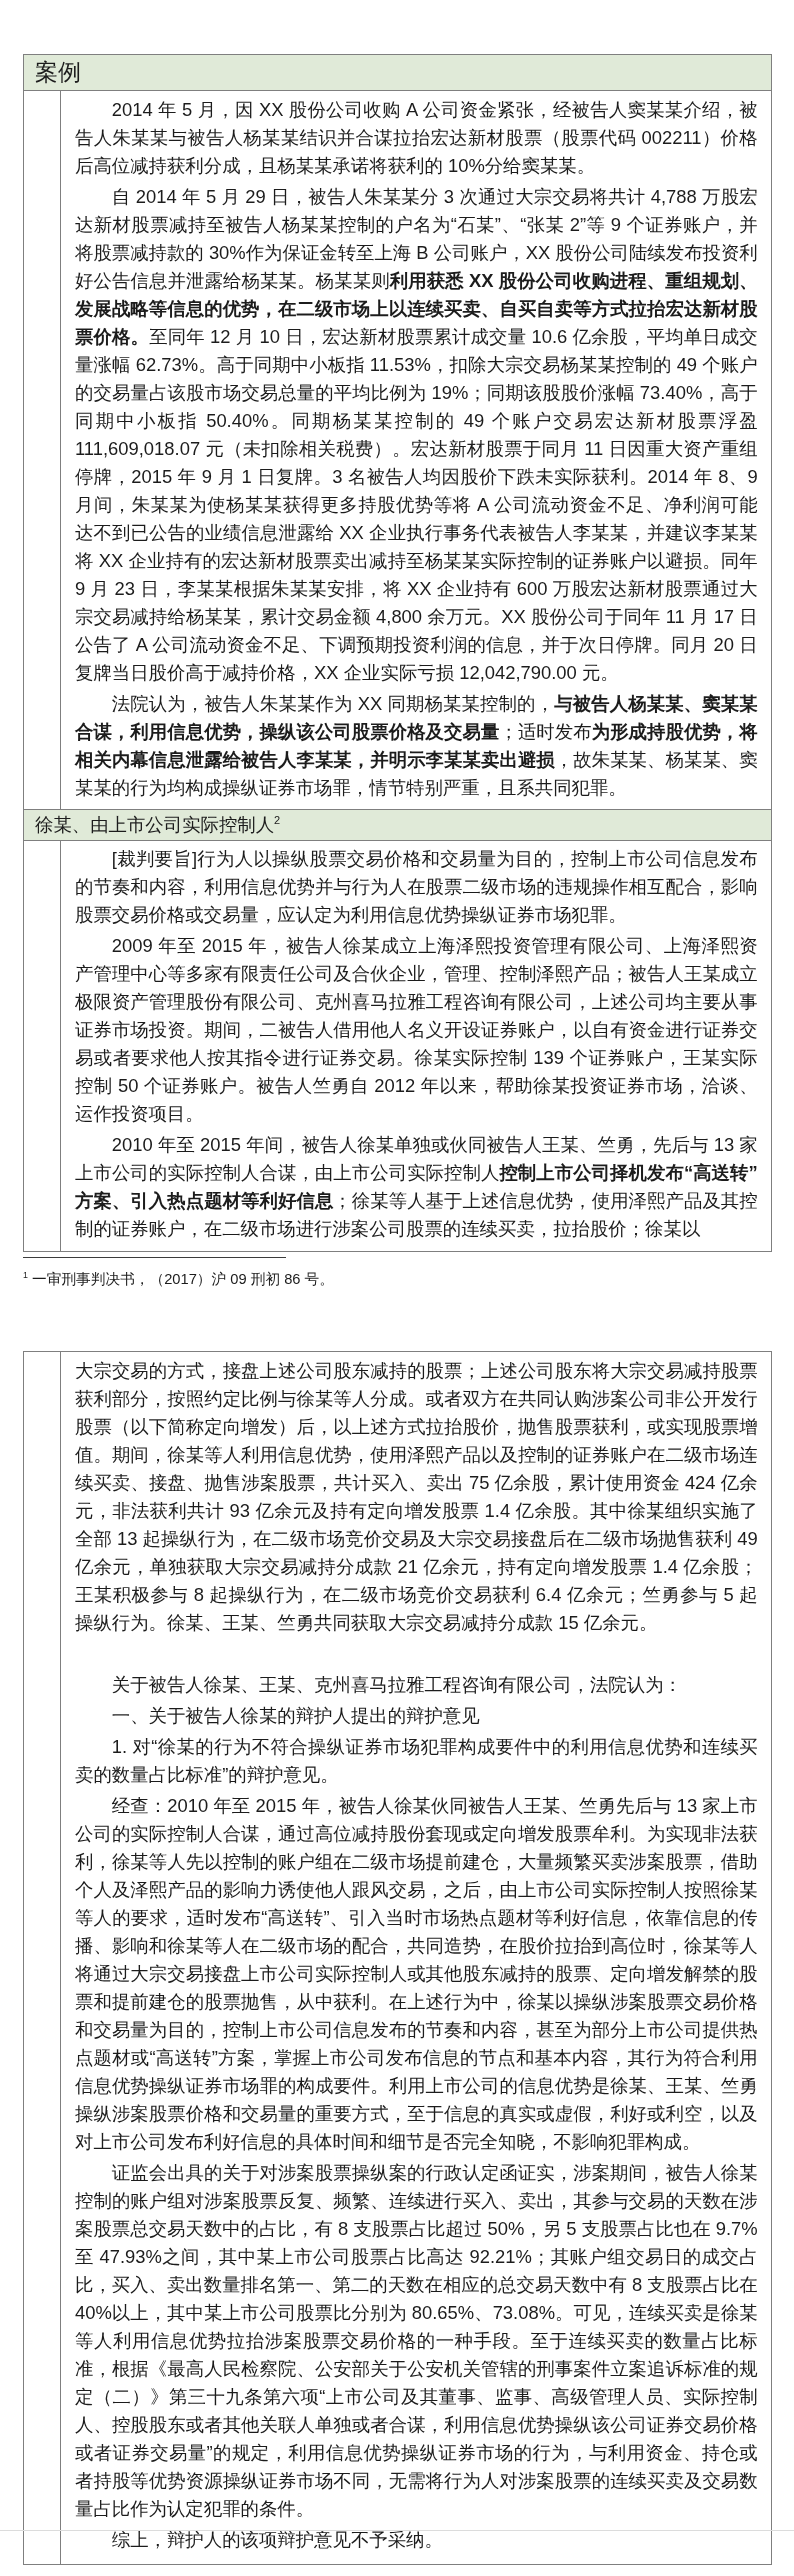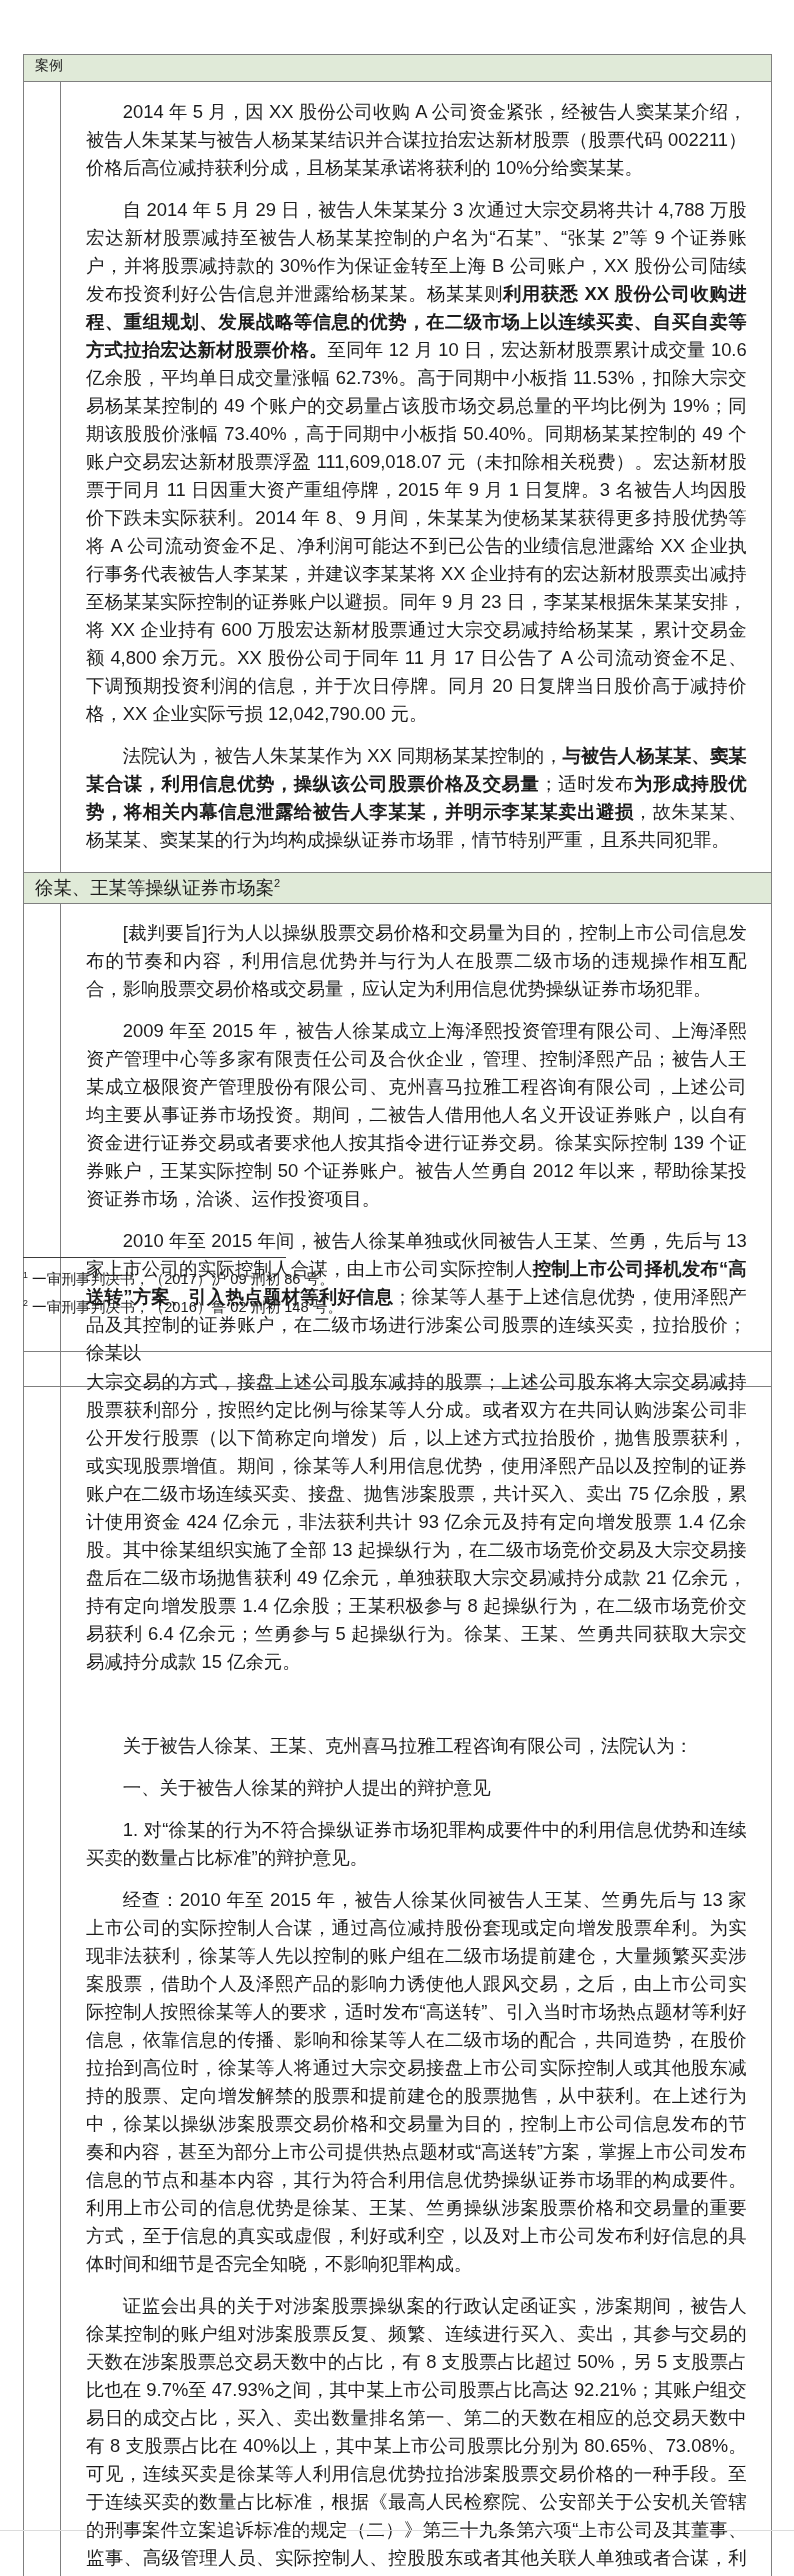--- a/index.html
+++ b/index.html
@@ -11,34 +11,34 @@
     color:#1c1c1c;
     overflow:hidden;
   }
   table.case-table {
     position:absolute; left:23px; width:749px;
     border-collapse:collapse; table-layout:fixed;
   }
   table.case-table td { border:0.7px solid #7f7f7f; vertical-align:top; }
   .green { background:#e0ead8; }
   td.header-cell {
-    height:22px; font-size:14px; padding:2.2px 10.3px 2.2px 11px;
+    height:22px; font-size:23px; padding:2.2px 10.3px 2.2px 11px;
   }
   td.title-cell {
     height:23px; font-size:18.4px; padding:2.2px 10.3px 2.2px 11px;
     white-space:nowrap; overflow:hidden;
   }
   td.title-cell sup { font-size:11px; line-height:0; }
   td.gutter { width:36px; }
   td.content {
     font-size:18.4px; line-height:28px;
     text-align:justify; text-justify:inter-ideograph;
     padding:1.5px 10.3px 4.4px 11px;
   }
-  .para { margin:14px; }
+  .para { margin:3px; }
   .indent { text-indent:2em; }
   .para b { font-weight:bold; }
   .spacer { height:28px; }
   .footnotes {
     position:absolute; left:23px; top:1247px; width:749px;
     font-size:14.7px; line-height:23.6px; color:#1c1c1c;
   }
   .fn-sep {
     width:263px; height:0;
     border-top:1.5px solid #3c3c3c;
@@ -67,38 +67,37 @@
     <tr>
       <td class="gutter"></td>
       <td class="content" style="height:705px;">
             <p class="para indent"><span>2014 年 5 月，因 XX 股份公司收购 A 公司资金紧张，经被告人窦某某介绍，被告人朱某某与被告人杨某某结识并合谋拉抬宏达新材股票（股票代码 002211）价格后高位减持获利分成，且杨某某承诺将获利的 10%分给窦某某。</span></p>
             <p class="para indent"><span>自 2014 年 5 月 29 日，被告人朱某某分 3 次通过大宗交易将共计 4,788 万股宏达新材股票减持至被告人杨某某控制的户名为“石某”、“张某 2”等 9 个证券账户，并将股票减持款的 30%作为保证金转至上海 B 公司账户，XX 股份公司陆续发布投资利好公告信息并泄露给杨某某。杨某某则</span><b>利用获悉 XX 股份公司收购进程、重组规划、发展战略等信息的优势，在二级市场上以连续买卖、自买自卖等方式拉抬宏达新材股票价格。</b><span>至同年 12 月 10 日，宏达新材股票累计成交量 10.6 亿余股，平均单日成交量涨幅 62.73%。高于同期中小板指 11.53%，扣除大宗交易杨某某控制的 49 个账户的交易量占该股市场交易总量的平均比例为 19%；同期该股股价涨幅 73.40%，高于同期中小板指 50.40%。同期杨某某控制的 49 个账户交易宏达新材股票浮盈 111,609,018.07 元（未扣除相关税费）。宏达新材股票于同月 11 日因重大资产重组停牌，2015 年 9 月 1 日复牌。3 名被告人均因股价下跌未实际获利。2014 年 8、9 月间，朱某某为使杨某某获得更多持股优势等将 A 公司流动资金不足、净利润可能达不到已公告的业绩信息泄露给 XX 企业执行事务代表被告人李某某，并建议李某某将 XX 企业持有的宏达新材股票卖出减持至杨某某实际控制的证券账户以避损。同年 9 月 23 日，李某某根据朱某某安排，将 XX 企业持有 600 万股宏达新材股票通过大宗交易减持给杨某某，累计交易金额 4,800 余万元。XX 股份公司于同年 11 月 17 日公告了 A 公司流动资金不足、下调预期投资利润的信息，并于次日停牌。同月 20 日复牌当日股价高于减持价格，XX 企业实际亏损 12,042,790.00 元。</span></p>
             <p class="para indent"><span>法院认为，被告人朱某某作为 XX 同期杨某某控制的，</span><b>与被告人杨某某、窦某某合谋，利用信息优势，操纵该公司股票价格及交易量</b><span>；适时发布</span><b>为形成持股优势，将相关内幕信息泄露给被告人李某某，并明示李某某卖出避损</b><span>，故朱某某、杨某某、窦某某的行为均构成操纵证券市场罪，情节特别严重，且系共同犯罪。</span></p>
           </td>
     </tr>
     <tr>
       <td class="title-cell green" colspan="2">
-        <span>徐某、王某等操纵证券市场案</span><sup>2</sup>
+        <span>徐某、由上市公司实际控制人</span><sup>2</sup>
       </td>
     </tr>
     <tr>
       <td class="gutter"></td>
       <td class="content" style="height:383px;">
             <p class="para indent"><span>[裁判要旨]行为人以操纵股票交易价格和交易量为目的，控制上市公司信息发布的节奏和内容，利用信息优势并与行为人在股票二级市场的违规操作相互配合，影响股票交易价格或交易量，应认定为利用信息优势操纵证券市场犯罪。</span></p>
             <p class="para indent"><span>2009 年至 2015 年，被告人徐某成立上海泽熙投资管理有限公司、上海泽熙资产管理中心等多家有限责任公司及合伙企业，管理、控制泽熙产品；被告人王某成立极限资产管理股份有限公司、克州喜马拉雅工程咨询有限公司，上述公司均主要从事证券市场投资。期间，二被告人借用他人名义开设证券账户，以自有资金进行证券交易或者要求他人按其指令进行证券交易。徐某实际控制 139 个证券账户，王某实际控制 50 个证券账户。被告人竺勇自 2012 年以来，帮助徐某投资证券市场，洽谈、运作投资项目。</span></p>
             <p class="para indent"><span>2010 年至 2015 年间，被告人徐某单独或伙同被告人王某、竺勇，先后与 13 家上市公司的实际控制人合谋，由上市公司实际控制人</span><b>控制上市公司择机发布“高送转”方案、引入热点题材等利好信息</b><span>；徐某等人基于上述信息优势，使用泽熙产品及其控制的证券账户，在二级市场进行涉案公司股票的连续买卖，拉抬股价；徐某以</span></p>
           </td>
     </tr>
   </tbody>
     </table>
 
   <div class="footnotes">
     <div class="fn-sep"></div>
     <div class="fn"><sup>1</sup> <span>一审刑事判决书，（2017）沪 09 刑初 86 号。</span></div>
-    <div class="fn"><sup>2</sup> <span>一审刑事判决书，（2016）鲁 02 刑初 148 号。</span></div>
   </div>
 
   <table class="case-table" style="top:1351px;">
     <colgroup>
         <col style="width:37px">
         <col>
       </colgroup>
     <tbody>
         <tr>
       <td class="gutter"></td>

